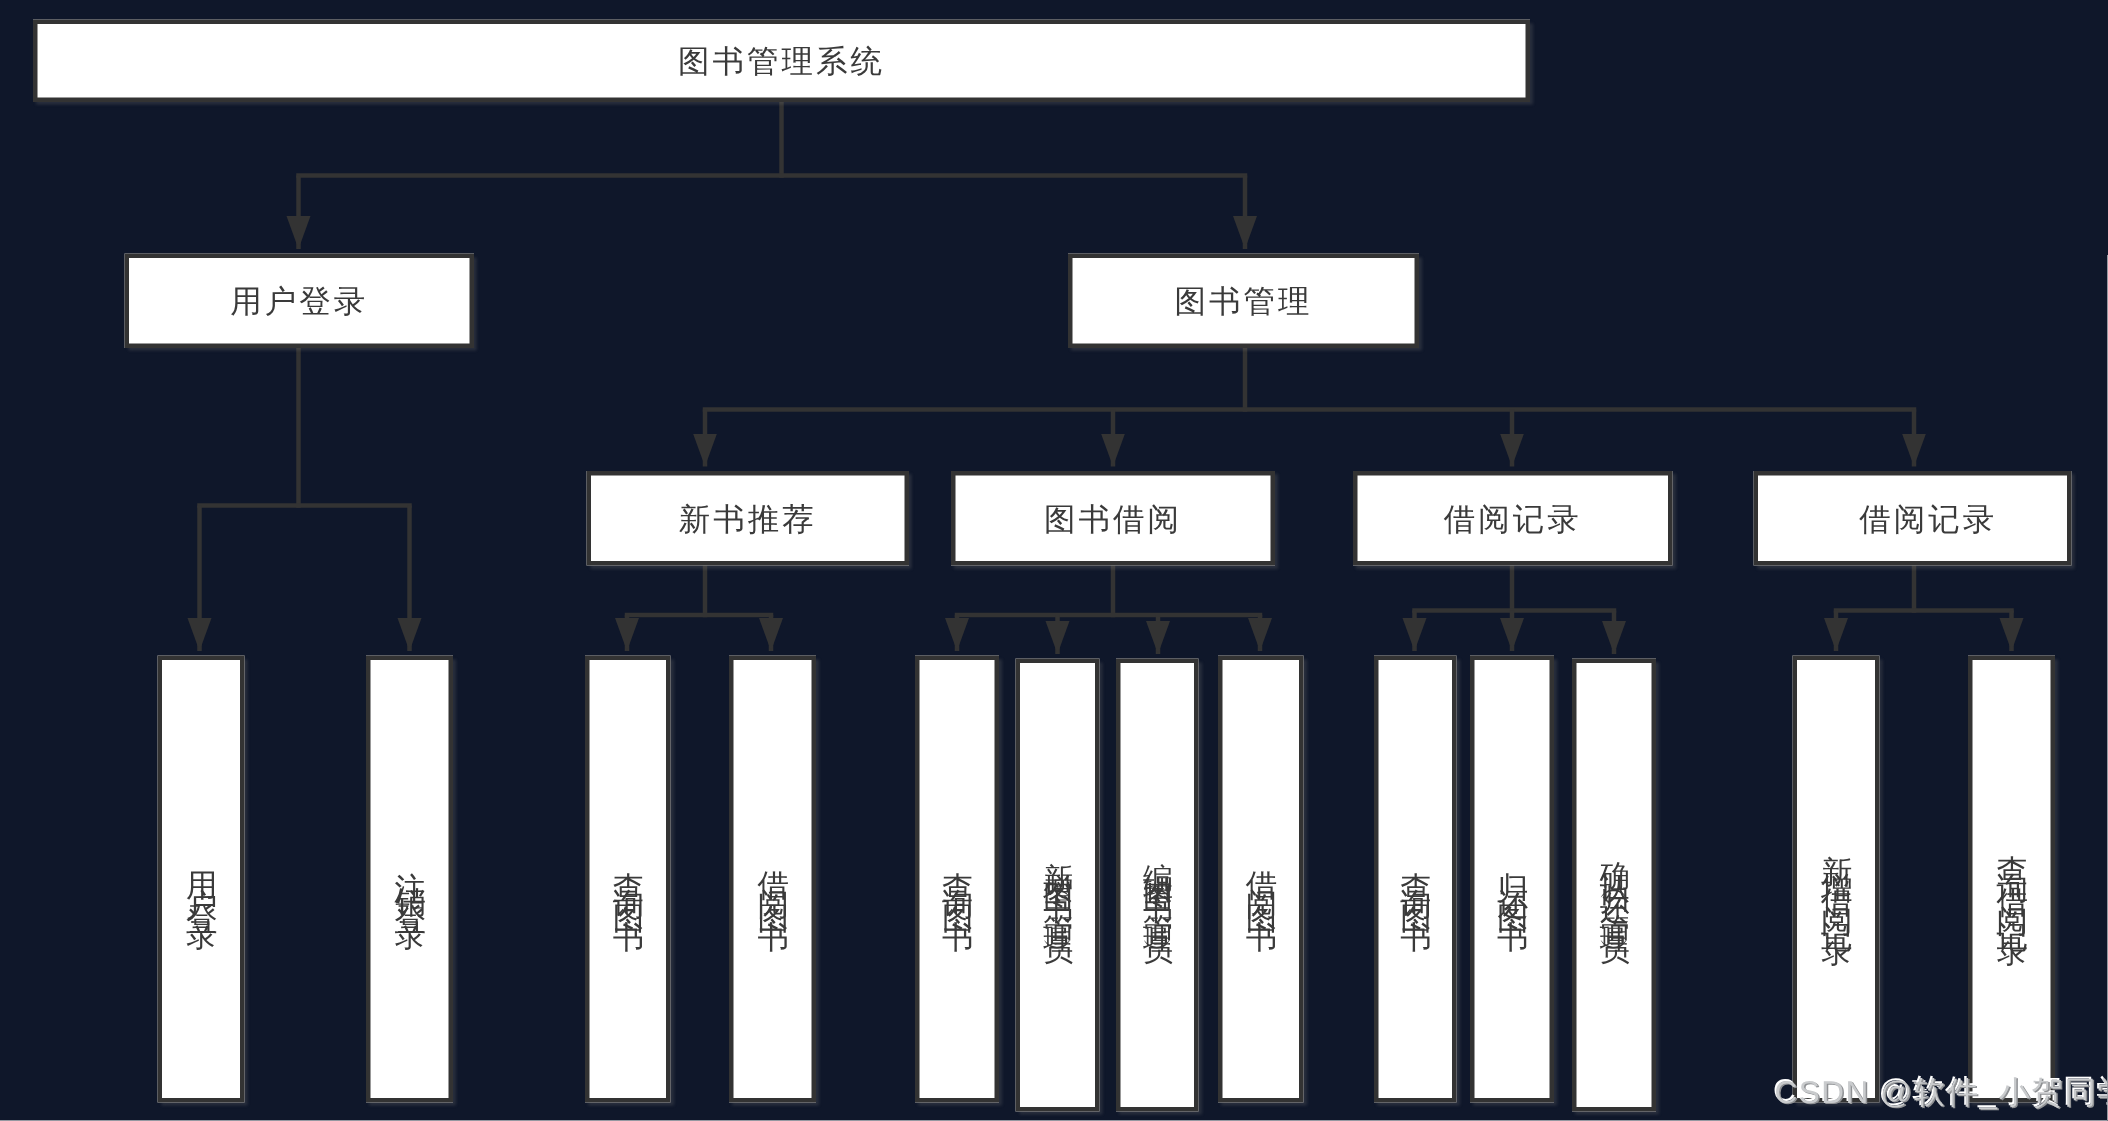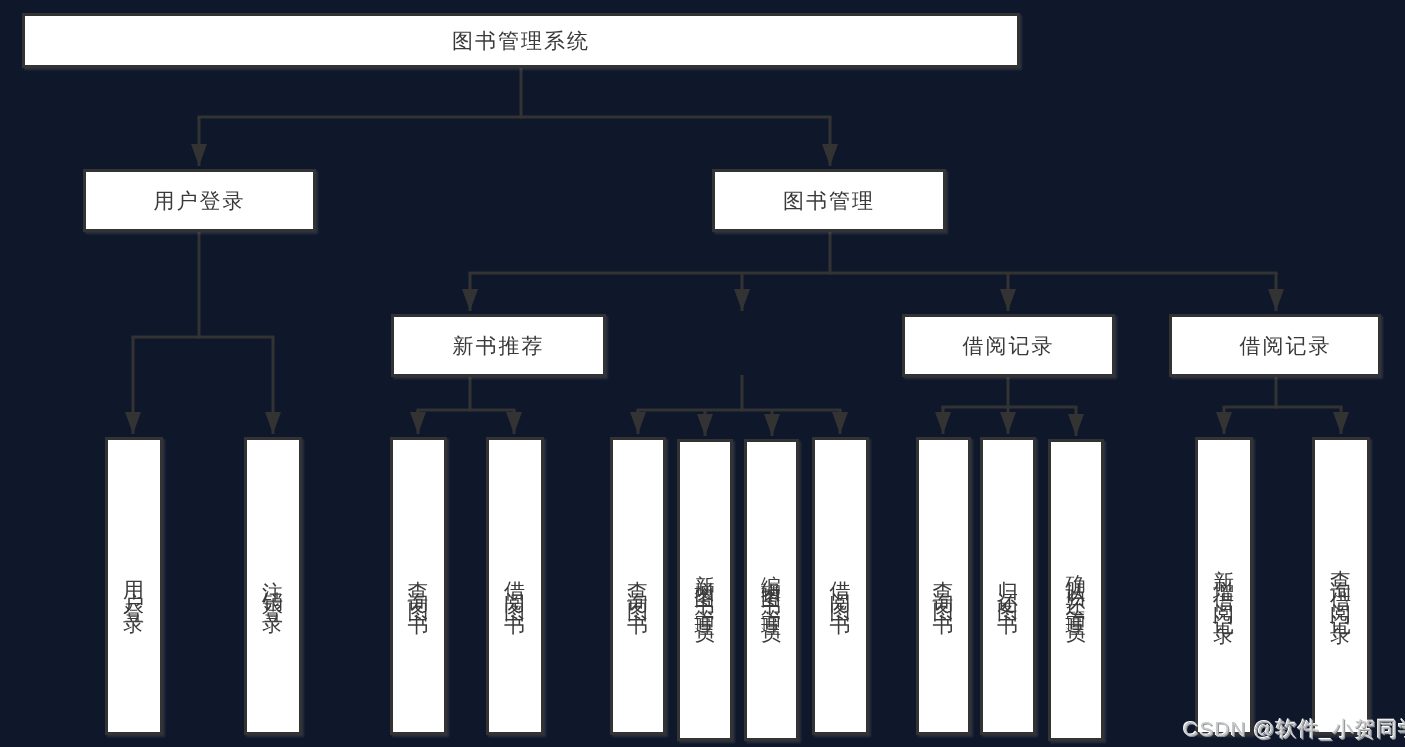--- a/index.html
+++ b/index.html
@@ -109,20 +109,23 @@
   <div class="box" style="left:83px;top:169px;width:233px;height:63px;">
     <span>用户登录</span>
   </div>
   <div class="box" style="left:712px;top:169px;width:234px;height:63px;">
     <span>图书管理</span>
   </div>
 
   <div class="box" style="left:362px;top:314px;width:215px;height:63px;margin-left:29px;">
     <span>新书推荐</span>
   </div>
+  <div class="box" style="left:634px;top:314px;width:216px;height:63px;">
+    <span>图书借阅</span>
+  </div>
   <div class="box" style="left:902px;top:314px;width:213px;height:63px;">
     <span>借阅记录</span>
   </div>
   <div class="box" style="left:1169px;top:314px;width:212px;height:63px;padding-left:21px;">
     <span>借阅记录</span>
   </div>
 
   <div class="box v" style="left:105px;top:437px;width:58px;height:298px;">
     <span>用户登录</span>
   </div>

